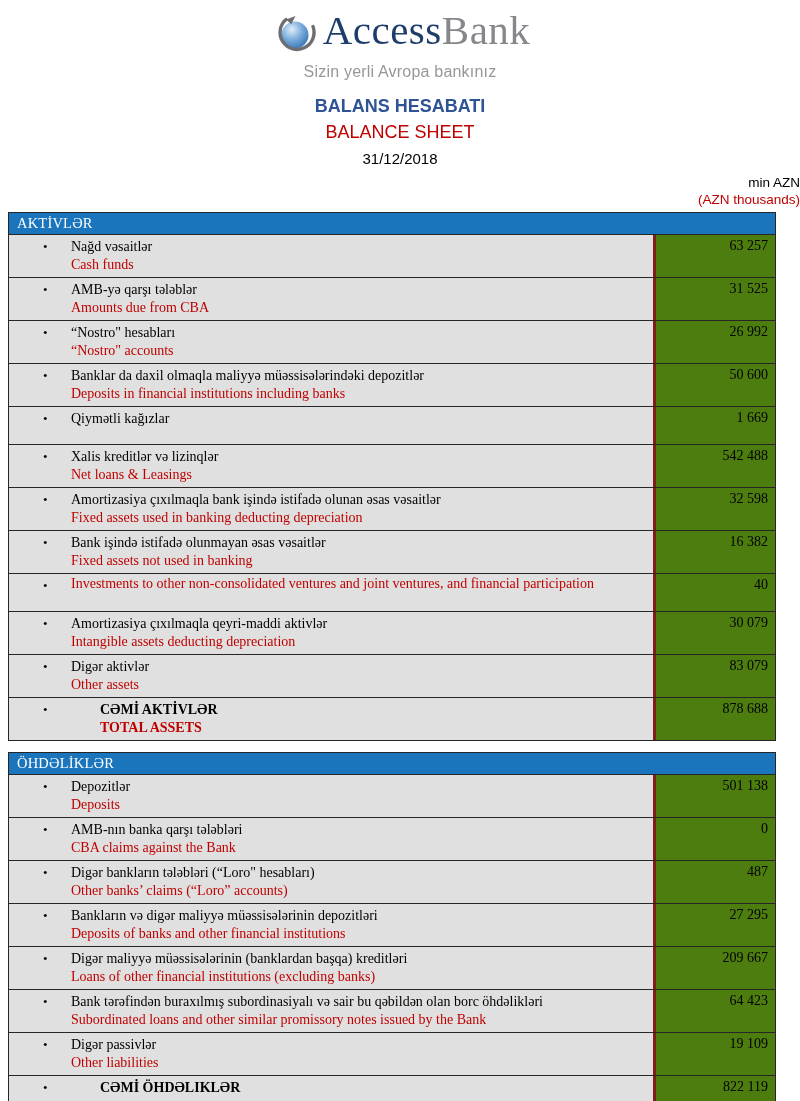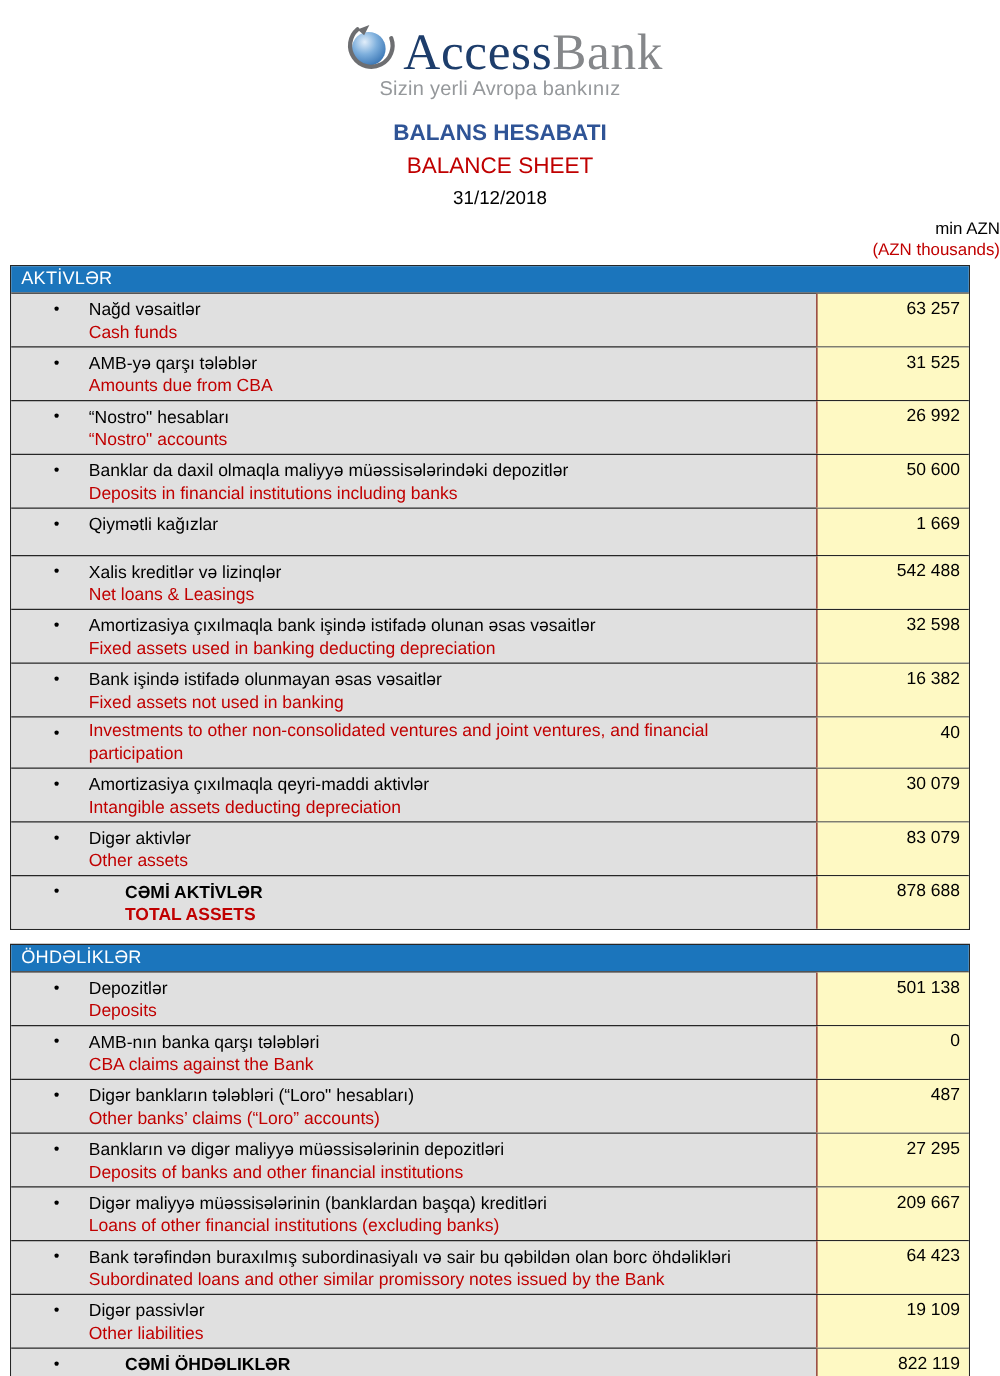--- a/index.html
+++ b/index.html
@@ -6,53 +6,53 @@
   body{
     width:800px;height:1101px;
     font-family:"Liberation Sans",sans-serif;
     color:#000;
     -webkit-font-smoothing:antialiased;
   }
   .page{position:relative;width:800px;height:1101px;overflow:hidden;background:#fff;}
 
   
   header{text-align:center;padding-top:10px;}
-  .logo-row{display:flex;align-items:flex-end;justify-content:center;gap:5px;height:52px;}
+  .logo-row{display:flex;align-items:flex-start;justify-content:center;gap:5px;height:52px;}
   .logo-text{font-family:"Liberation Serif",serif;font-size:41px;line-height:1;letter-spacing:0.5px;}
   .logo-access{color:#1d3d6b;}
   .logo-bank{color:#85878a;}
   .tagline{font-size:16px;color:#95989b;margin-top:1px;letter-spacing:0.2px;text-align:center;}
 
   .title-az{color:#2F5496;font-size:18px;font-weight:bold;margin:15px 0 5px;}
   .title-en{color:#C00000;font-size:18px;font-weight:normal;margin:0 0 7px;}
   .doc-date{font-size:15px;}
 
   .units{text-align:right;margin-top:7px;line-height:17px;}
   .unit-az{font-size:13.5px;}
   .unit-en{font-size:13.5px;color:#C00000;}
 
   
   main{margin:4px 24px 0 8px;}
-  .sheet{border:1px solid #262626;margin-bottom:11px;}
+  .sheet{border:1px solid #262626;margin-bottom:11px;font-family:Liberation Serif, serif;}
   .bar{
     background:#1B75BC;color:#fff;
     font-size:14.5px;line-height:21px;height:21px;
     padding-left:8px;letter-spacing:0.2px;
   }
   .row{display:flex;border-top:1px solid #262626;min-height:37px;background:#E0E0E0;}
   .lbl{flex:1;display:flex;padding:1px 4px 3px 34px;}
   .bullet{width:28px;font-size:13px;padding-top:3px;flex:none;}
   .texts{flex:1;display:block;}
   .az,.en{display:block;font-size:14px;line-height:18px;}
   .az{padding-top:2px;}
   .en{color:#C00000;}
   .row.total .az,.row.total .en{font-weight:bold;margin-left:29px;}
   .val{
     width:122px;flex:none;box-sizing:border-box;
-    background:#fef9c3;border-left:1px solid #7f1d1d;
+    background:#4d7c0f;border-left:3px solid #7f1d1d;
     text-align:right;font-size:14px;padding:3px 7px 0 0;margin-left:25px;
   }
 </style>
 </head>
 <body>
 
 <div class="page">
 
   <header>
     <div class="logo-row">

